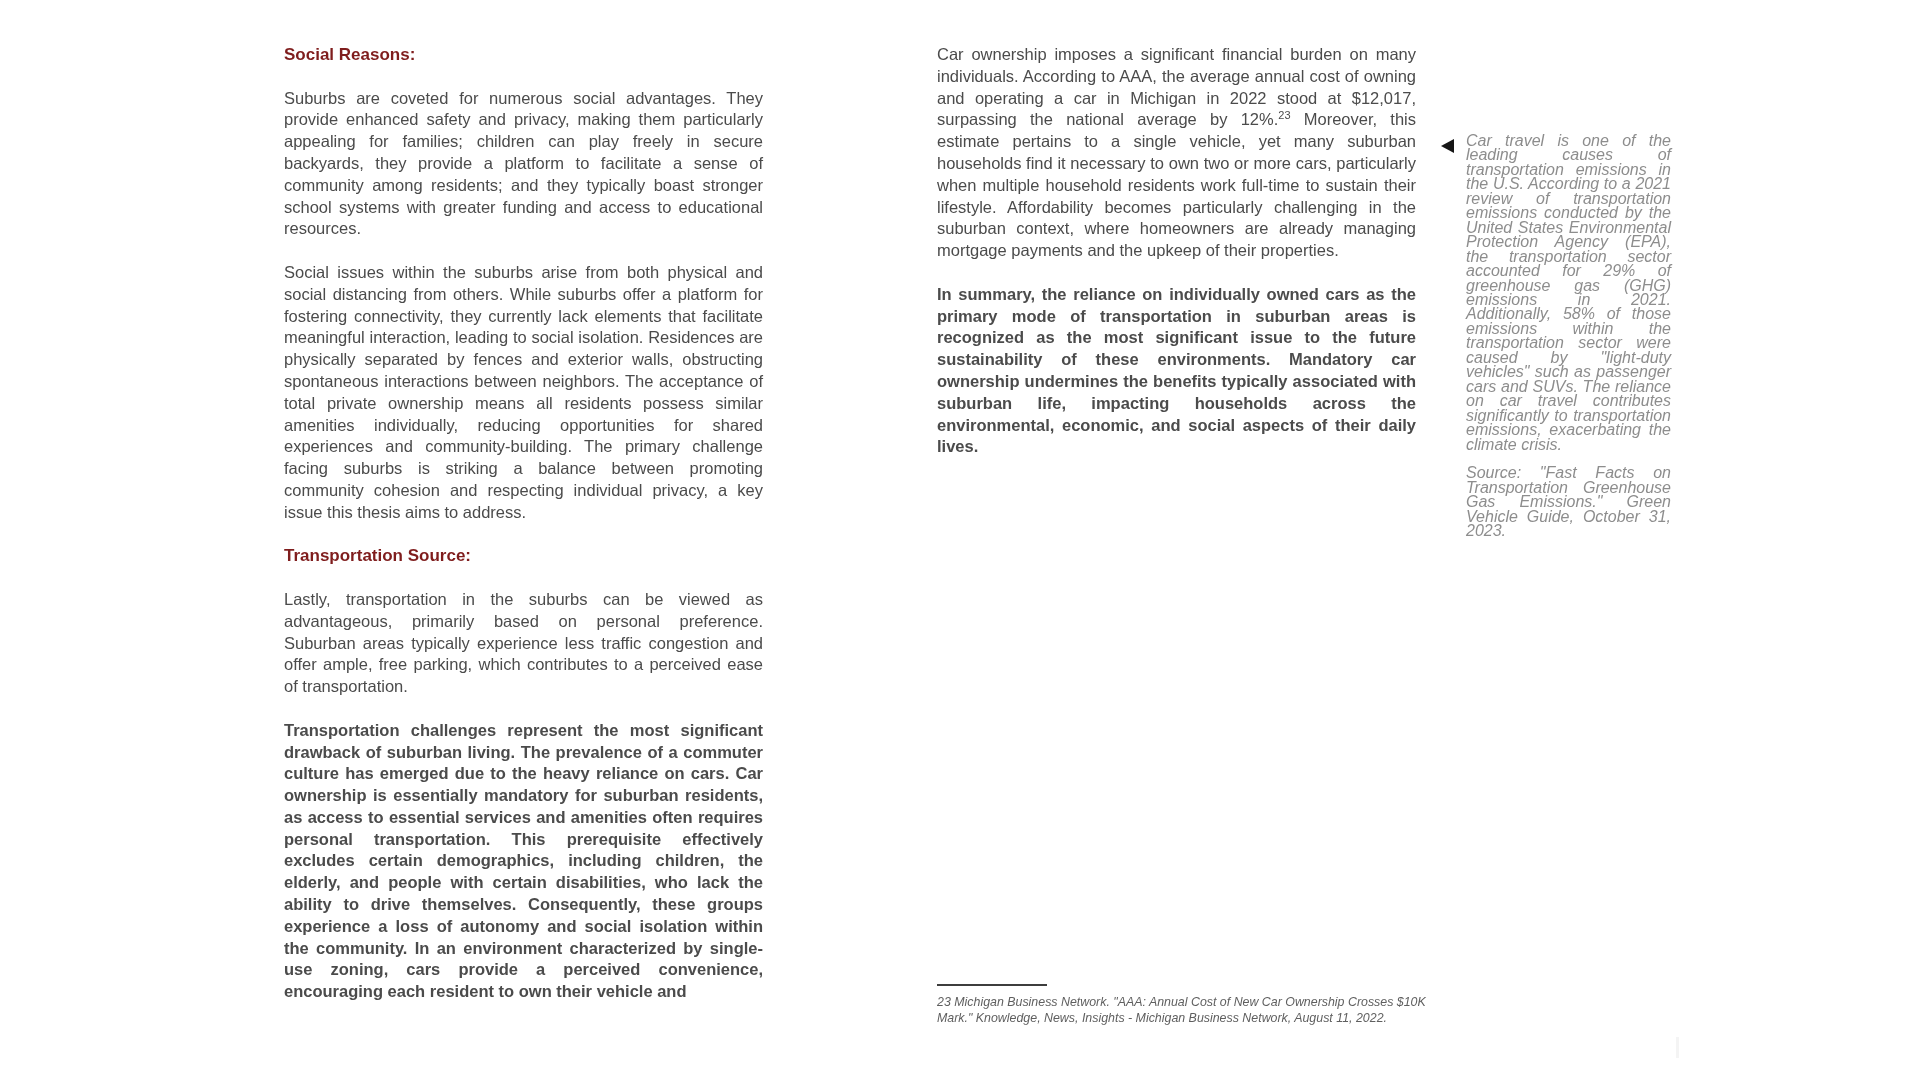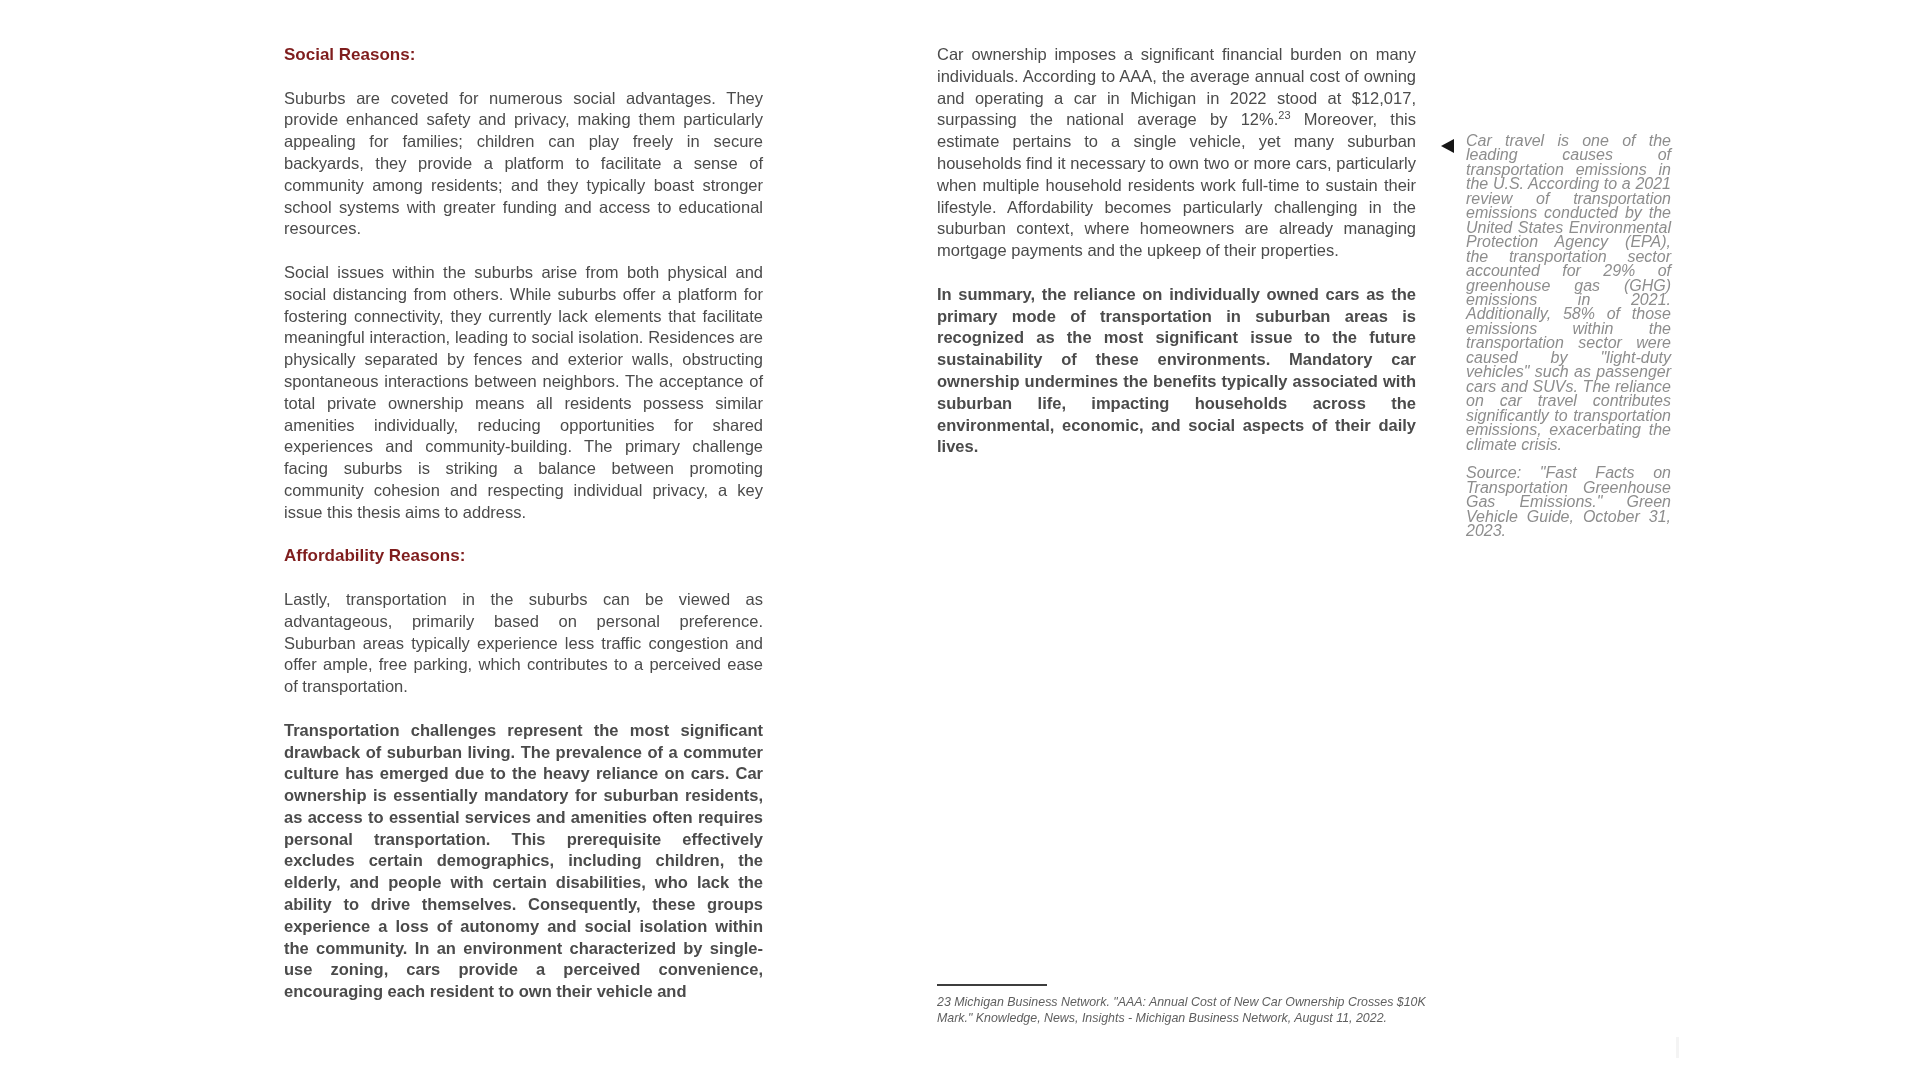--- a/index.html
+++ b/index.html
@@ -84,21 +84,21 @@
 </style>
 </head>
 <body>
 
 <div class="page">
 
   <div class="col col-left">
     <h3>Social Reasons:</h3>
     <p>Suburbs are coveted for numerous social advantages. They provide enhanced safety and privacy, making them particularly appealing for families; children can play freely in secure backyards, they provide a platform to facilitate a sense of community among residents; and they typically boast stronger school systems with greater funding and access to educational resources.</p>
     <p>Social issues within the suburbs arise from both physical and social distancing from others. While suburbs offer a platform for fostering connectivity, they currently lack elements that facilitate meaningful interaction, leading to social isolation. Residences are physically separated by fences and exterior walls, obstructing spontaneous interactions between neighbors. The acceptance of total private ownership means all residents possess similar amenities individually, reducing opportunities for shared experiences and community-building. The primary challenge facing suburbs is striking a balance between promoting community cohesion and respecting individual privacy, a key issue this thesis aims to address.</p>
-    <h3>Affordability Reasons:</h3>
+    <h3>Transportation Source:</h3>
     <p>Lastly, transportation in the suburbs can be viewed as advantageous, primarily based on personal preference. Suburban areas typically experience less traffic congestion and offer ample, free parking, which contributes to a perceived ease of transportation.</p>
     <p>Transportation challenges represent the most significant drawback of suburban living. The prevalence of a commuter culture has emerged due to the heavy reliance on cars. Car ownership is essentially mandatory for suburban residents, as access to essential services and amenities often requires personal transportation. This prerequisite effectively excludes certain demographics, including children, the elderly, and people with certain disabilities, who lack the ability to drive themselves. Consequently, these groups experience a loss of autonomy and social isolation within the community. In an environment characterized by single-use zoning, cars provide a perceived convenience, encouraging each resident to own their vehicle and</p>
   </div>
 
   <div class="col col-right">
     <p><span>Car ownership imposes a significant financial burden on many individuals. According to AAA, the average annual cost of owning and operating a car in Michigan in 2022 stood at $12,017, surpassing the national average by 12%.</span><sup class="fnref">23</sup><span> Moreover, this estimate pertains to a single vehicle, yet many suburban households find it necessary to own two or more cars, particularly when multiple household residents work full-time to sustain their lifestyle. Affordability becomes particularly challenging in the suburban context, where homeowners are already managing mortgage payments and the upkeep of their properties.</span></p>
     <p>In summary, the reliance on individually owned cars as the primary mode of transportation in suburban areas is recognized as the most significant issue to the future sustainability of these environments. Mandatory car ownership undermines the benefits typically associated with suburban life, impacting households across the environmental, economic, and social aspects of their daily lives.</p>
   </div>
 
   <div class="note-arrow"></div>

